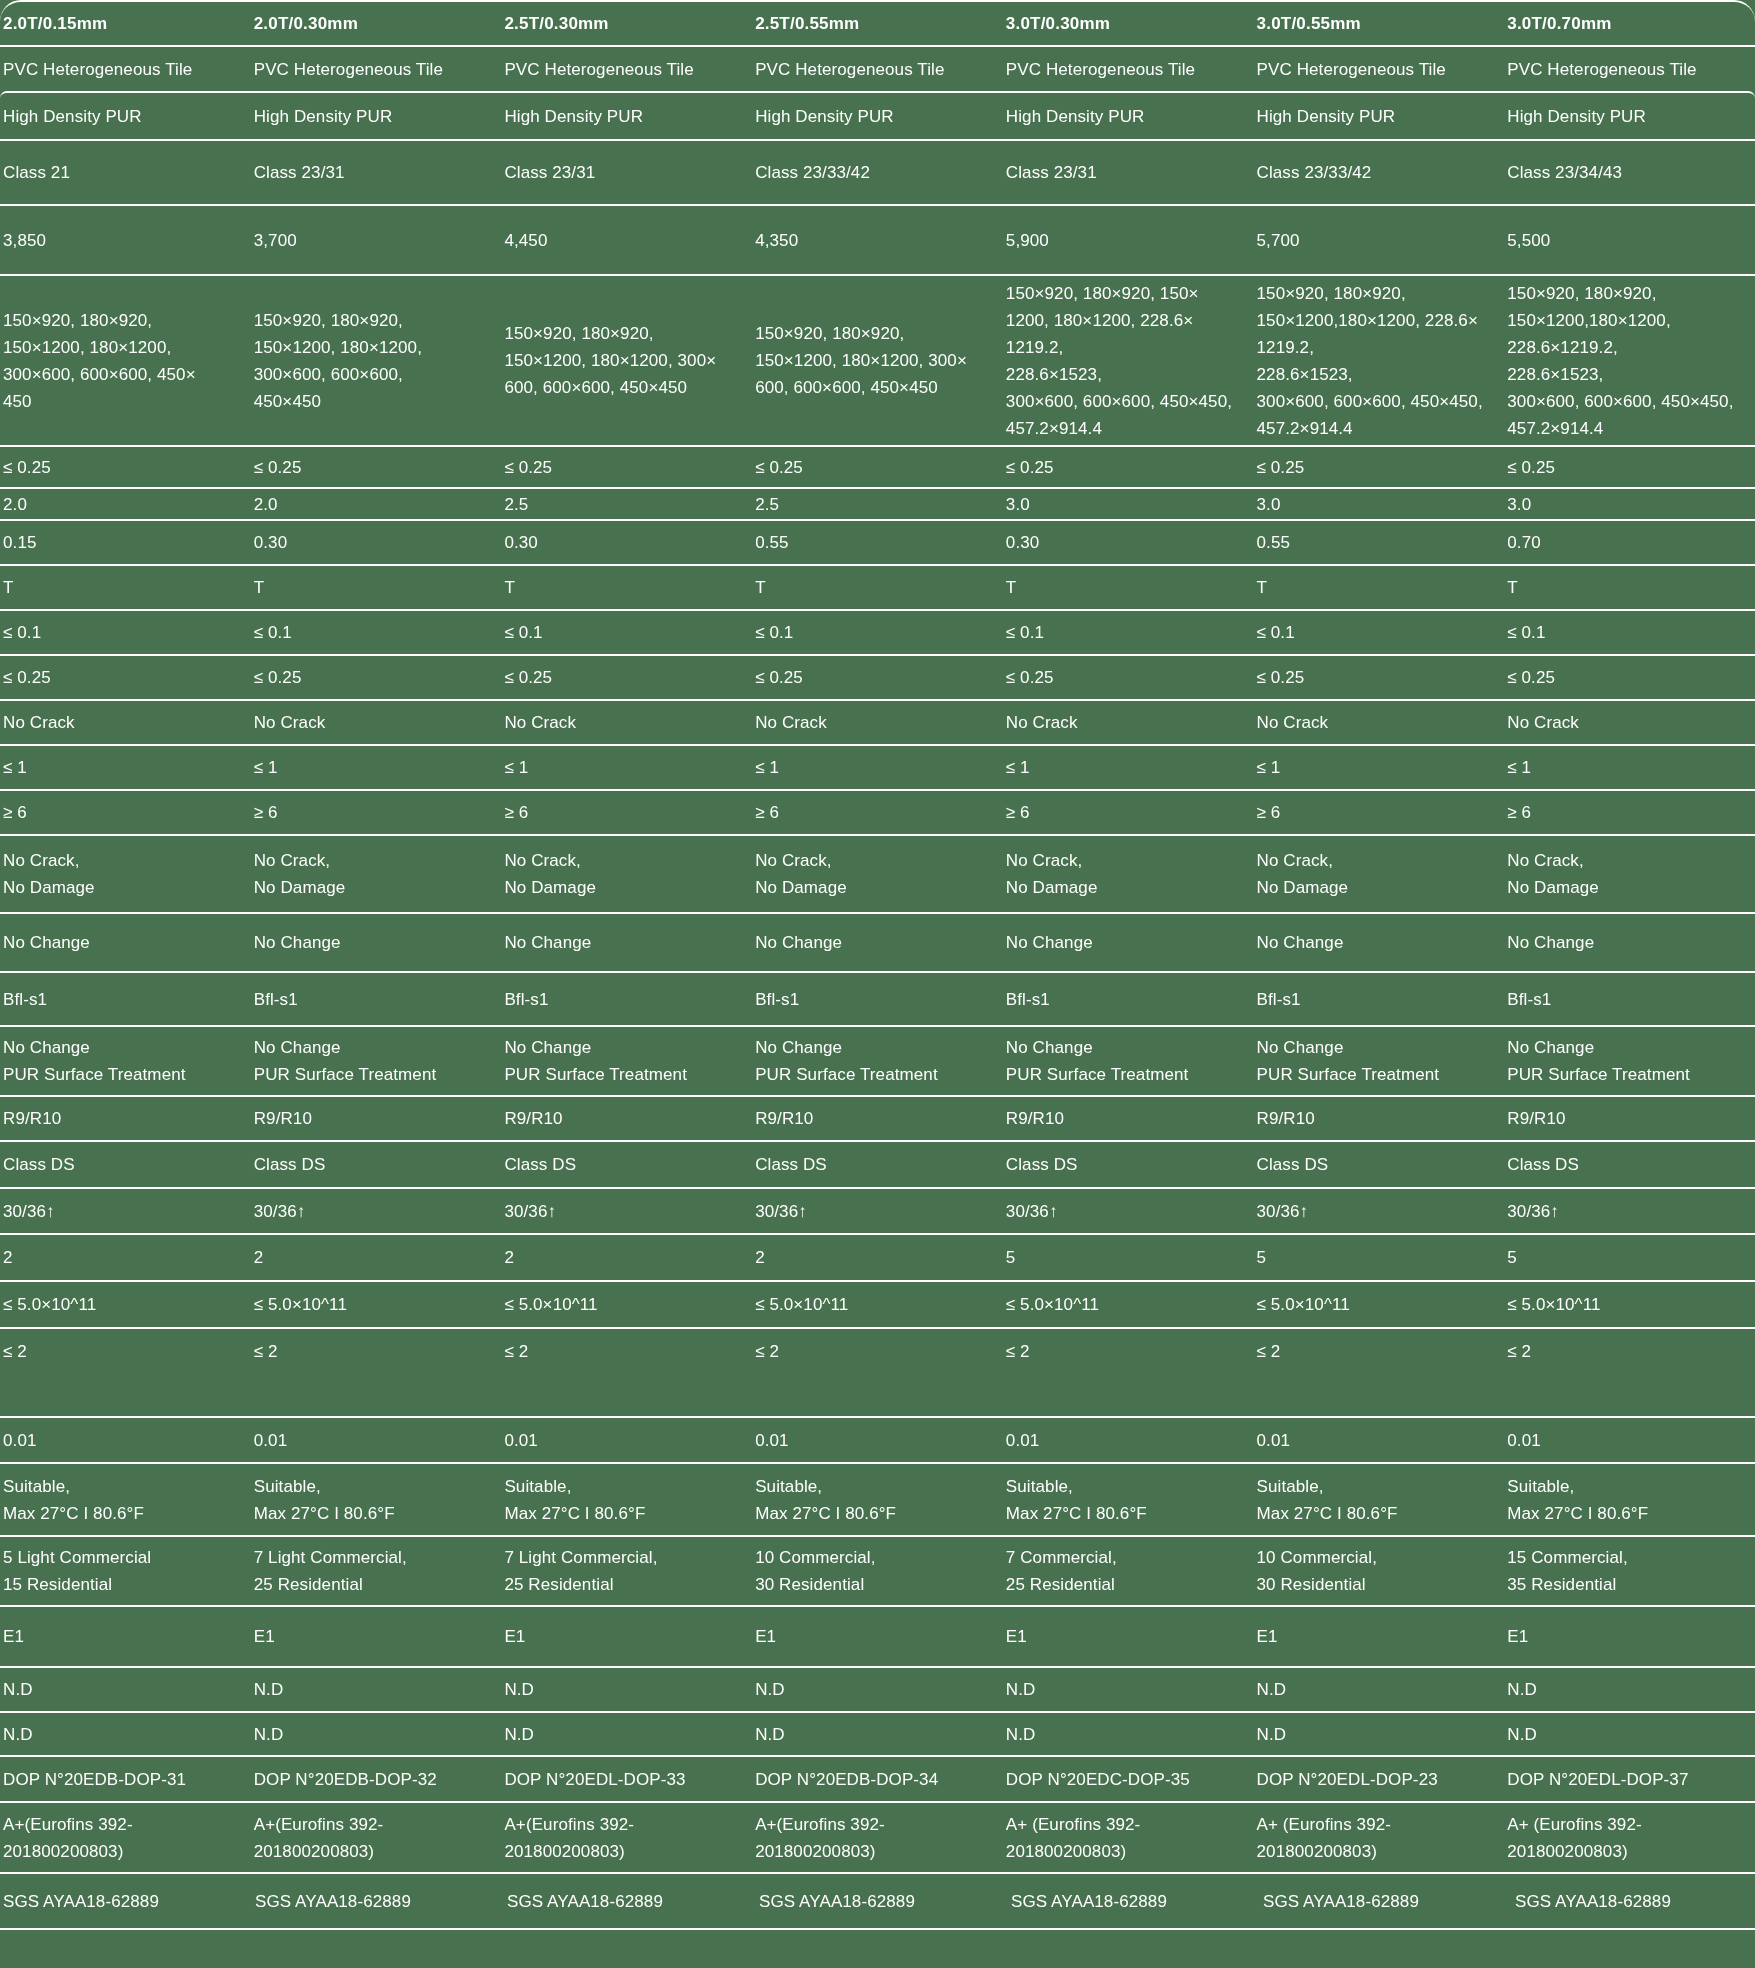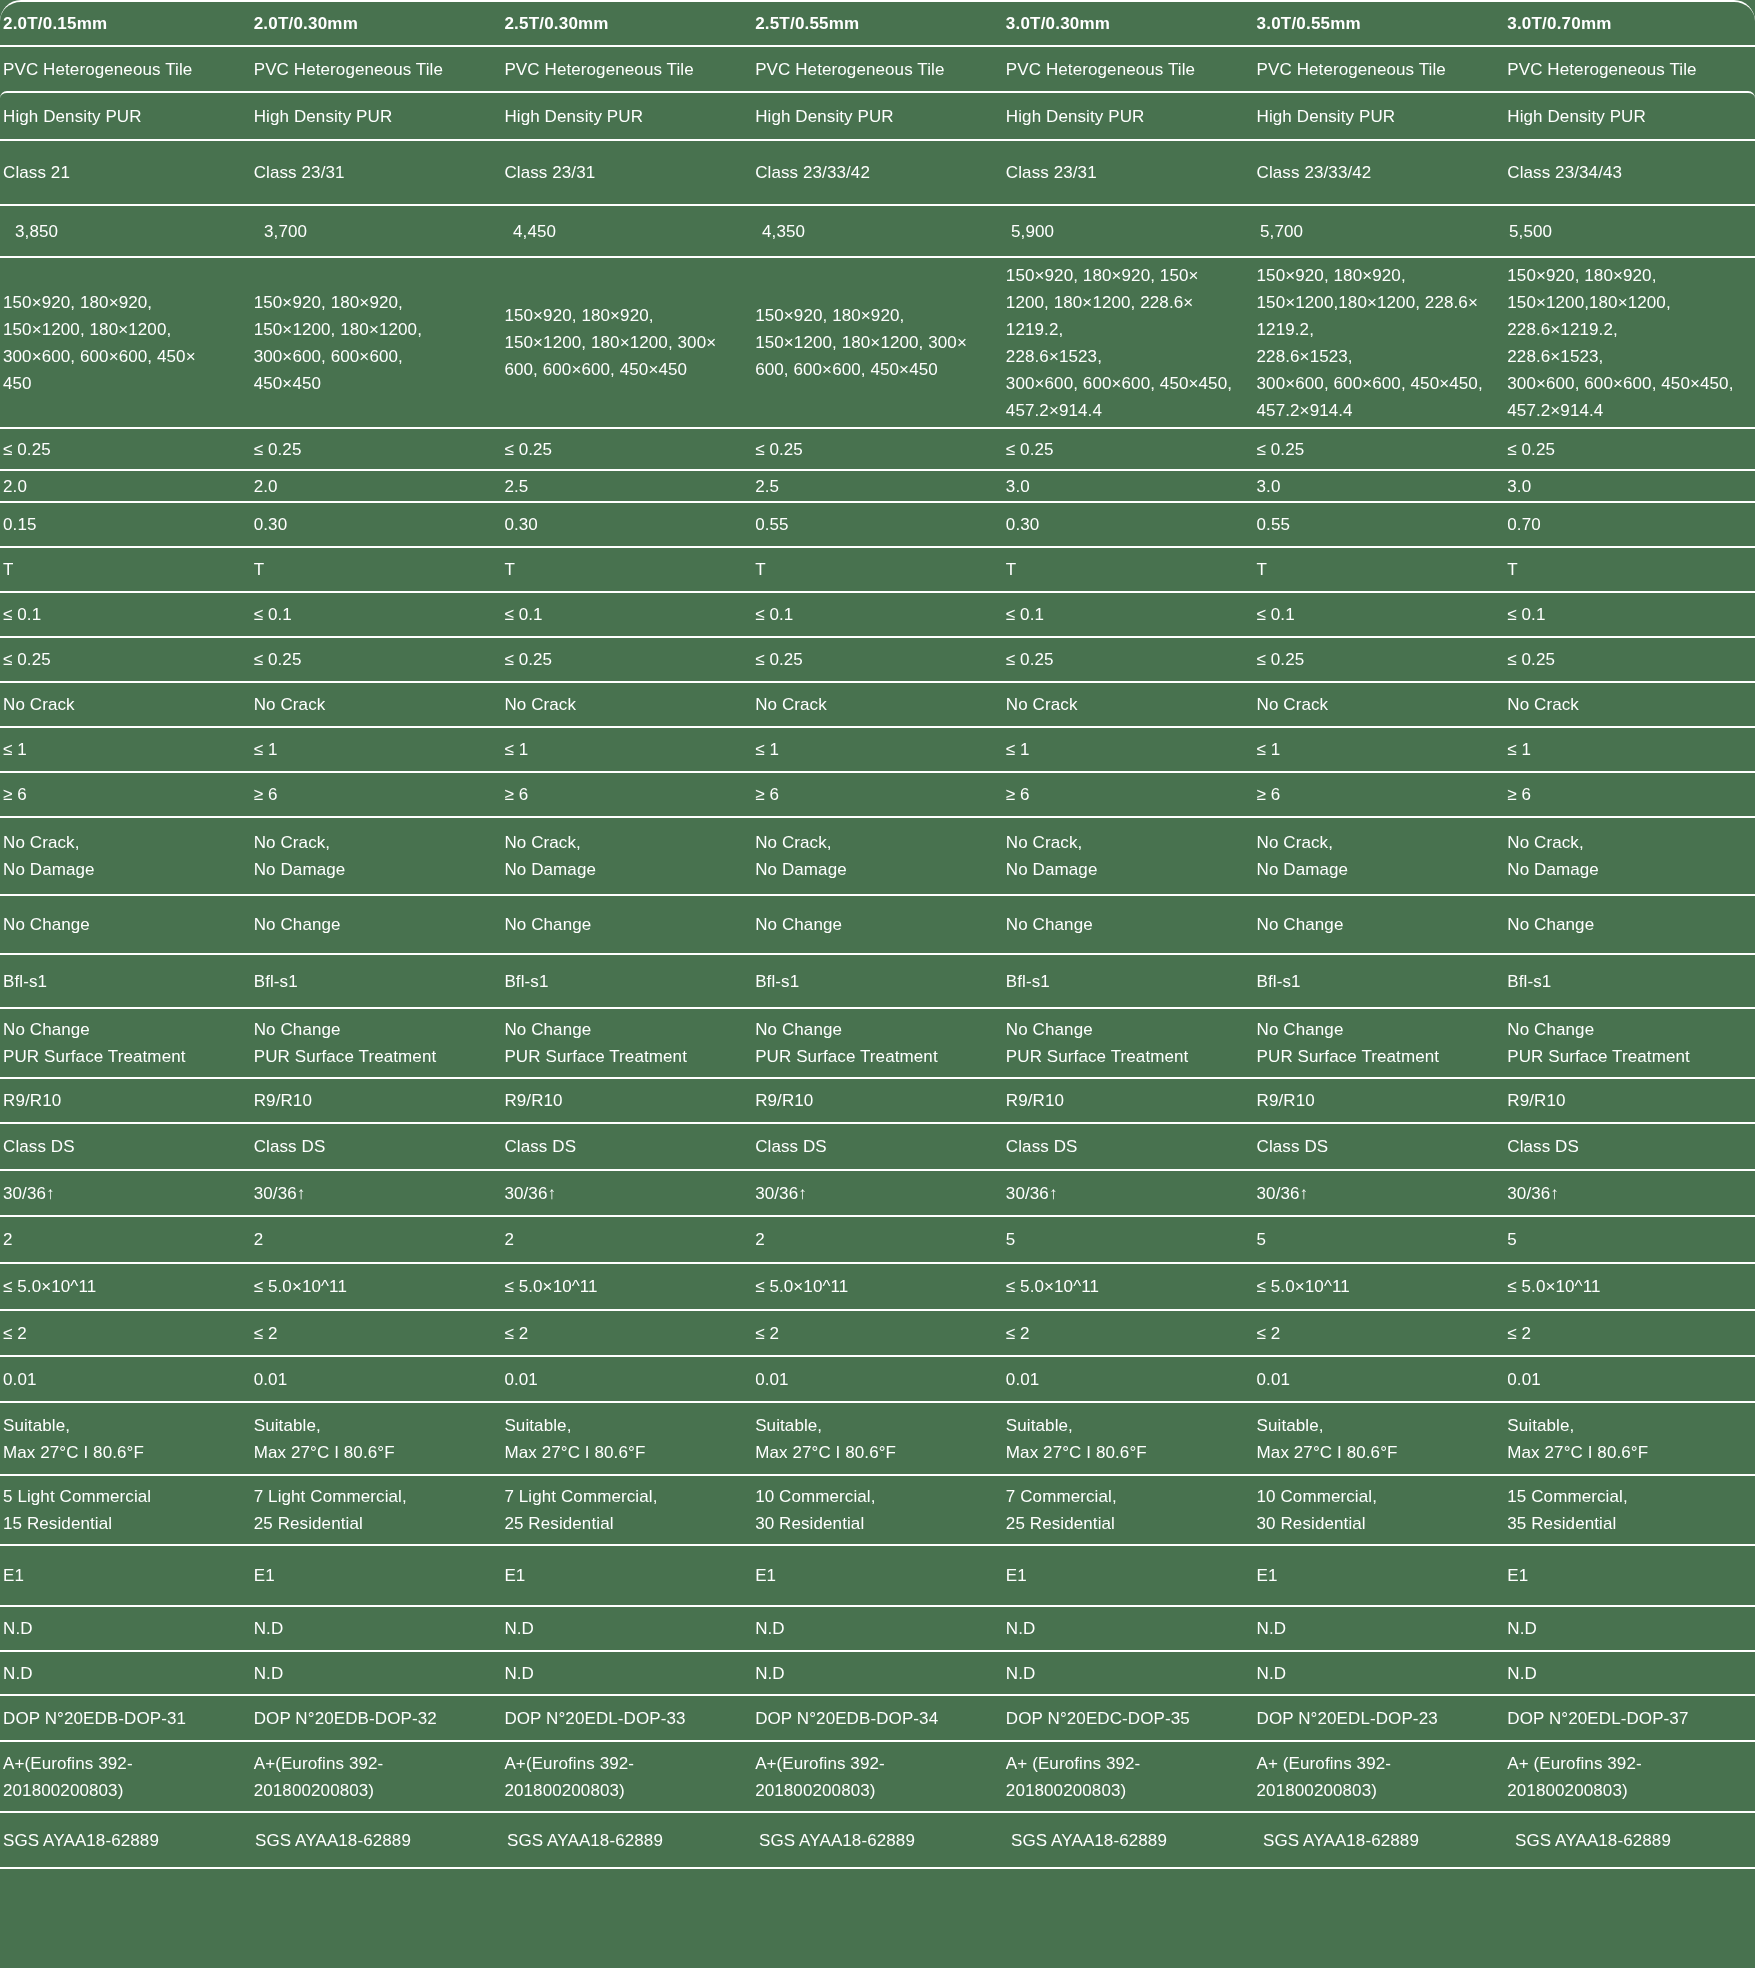--- a/index.html
+++ b/index.html
@@ -76,21 +76,21 @@
     </div>
     <div class="row" style="height: 65px;">
       <div class="cell">Class 21</div>
       <div class="cell">Class 23/31</div>
       <div class="cell">Class 23/31</div>
       <div class="cell">Class 23/33/42</div>
       <div class="cell">Class 23/31</div>
       <div class="cell">Class 23/33/42</div>
       <div class="cell">Class 23/34/43</div>
     </div>
-    <div class="row" style="height: 52px; padding-left: 12px;">
+    <div class="row" style="height: 70px;">
       <div class="cell">3,850</div>
       <div class="cell">3,700</div>
       <div class="cell">4,450</div>
       <div class="cell">4,350</div>
       <div class="cell">5,900</div>
       <div class="cell">5,700</div>
       <div class="cell">5,500</div>
     </div>
     <div class="row" style="height: 171px;">
       <div class="cell">150×920, 180×920,
@@ -304,21 +304,21 @@
     </div>
     <div class="row" style="height: 46px;">
       <div class="cell">≤ 2</div>
       <div class="cell">≤ 2</div>
       <div class="cell">≤ 2</div>
       <div class="cell">≤ 2</div>
       <div class="cell">≤ 2</div>
       <div class="cell">≤ 2</div>
       <div class="cell">≤ 2</div>
     </div>
-    <div class="row" style="height: 46px;">
+    <div class="row" style="height: 46px; margin-top: 43px;">
       <div class="cell">0.01</div>
       <div class="cell">0.01</div>
       <div class="cell">0.01</div>
       <div class="cell">0.01</div>
       <div class="cell">0.01</div>
       <div class="cell">0.01</div>
       <div class="cell">0.01</div>
     </div>
     <div class="row" style="height: 73px;">
       <div class="cell">Suitable,

